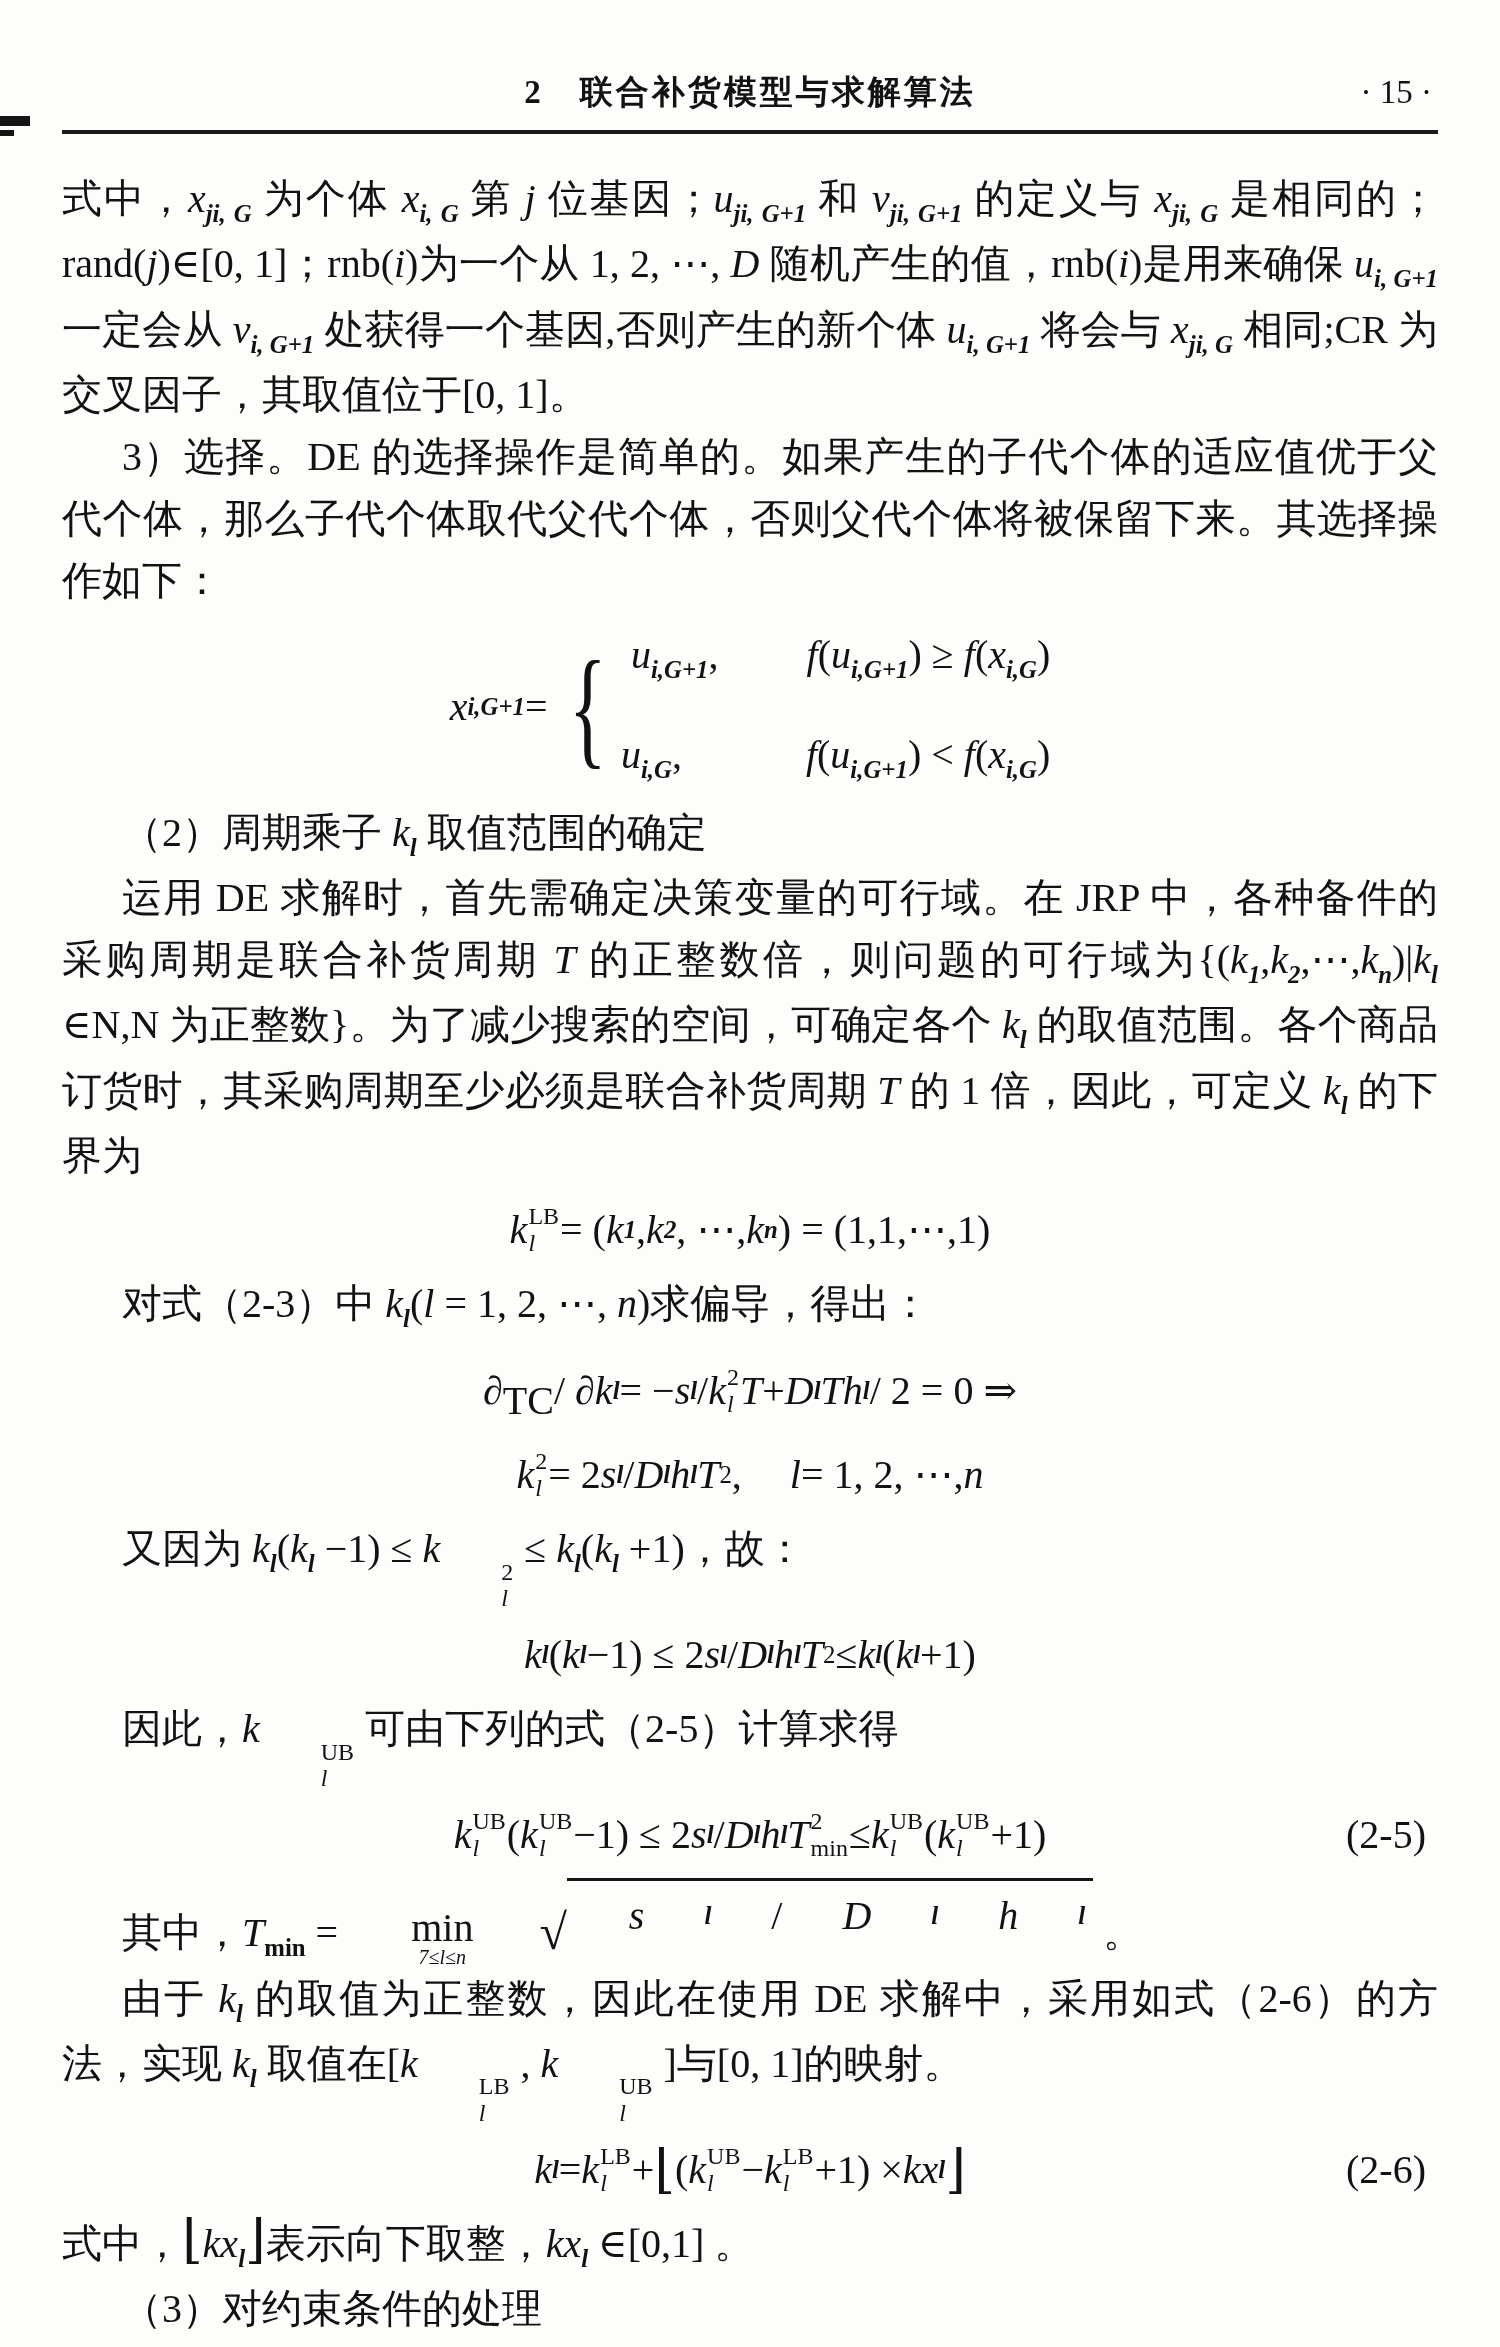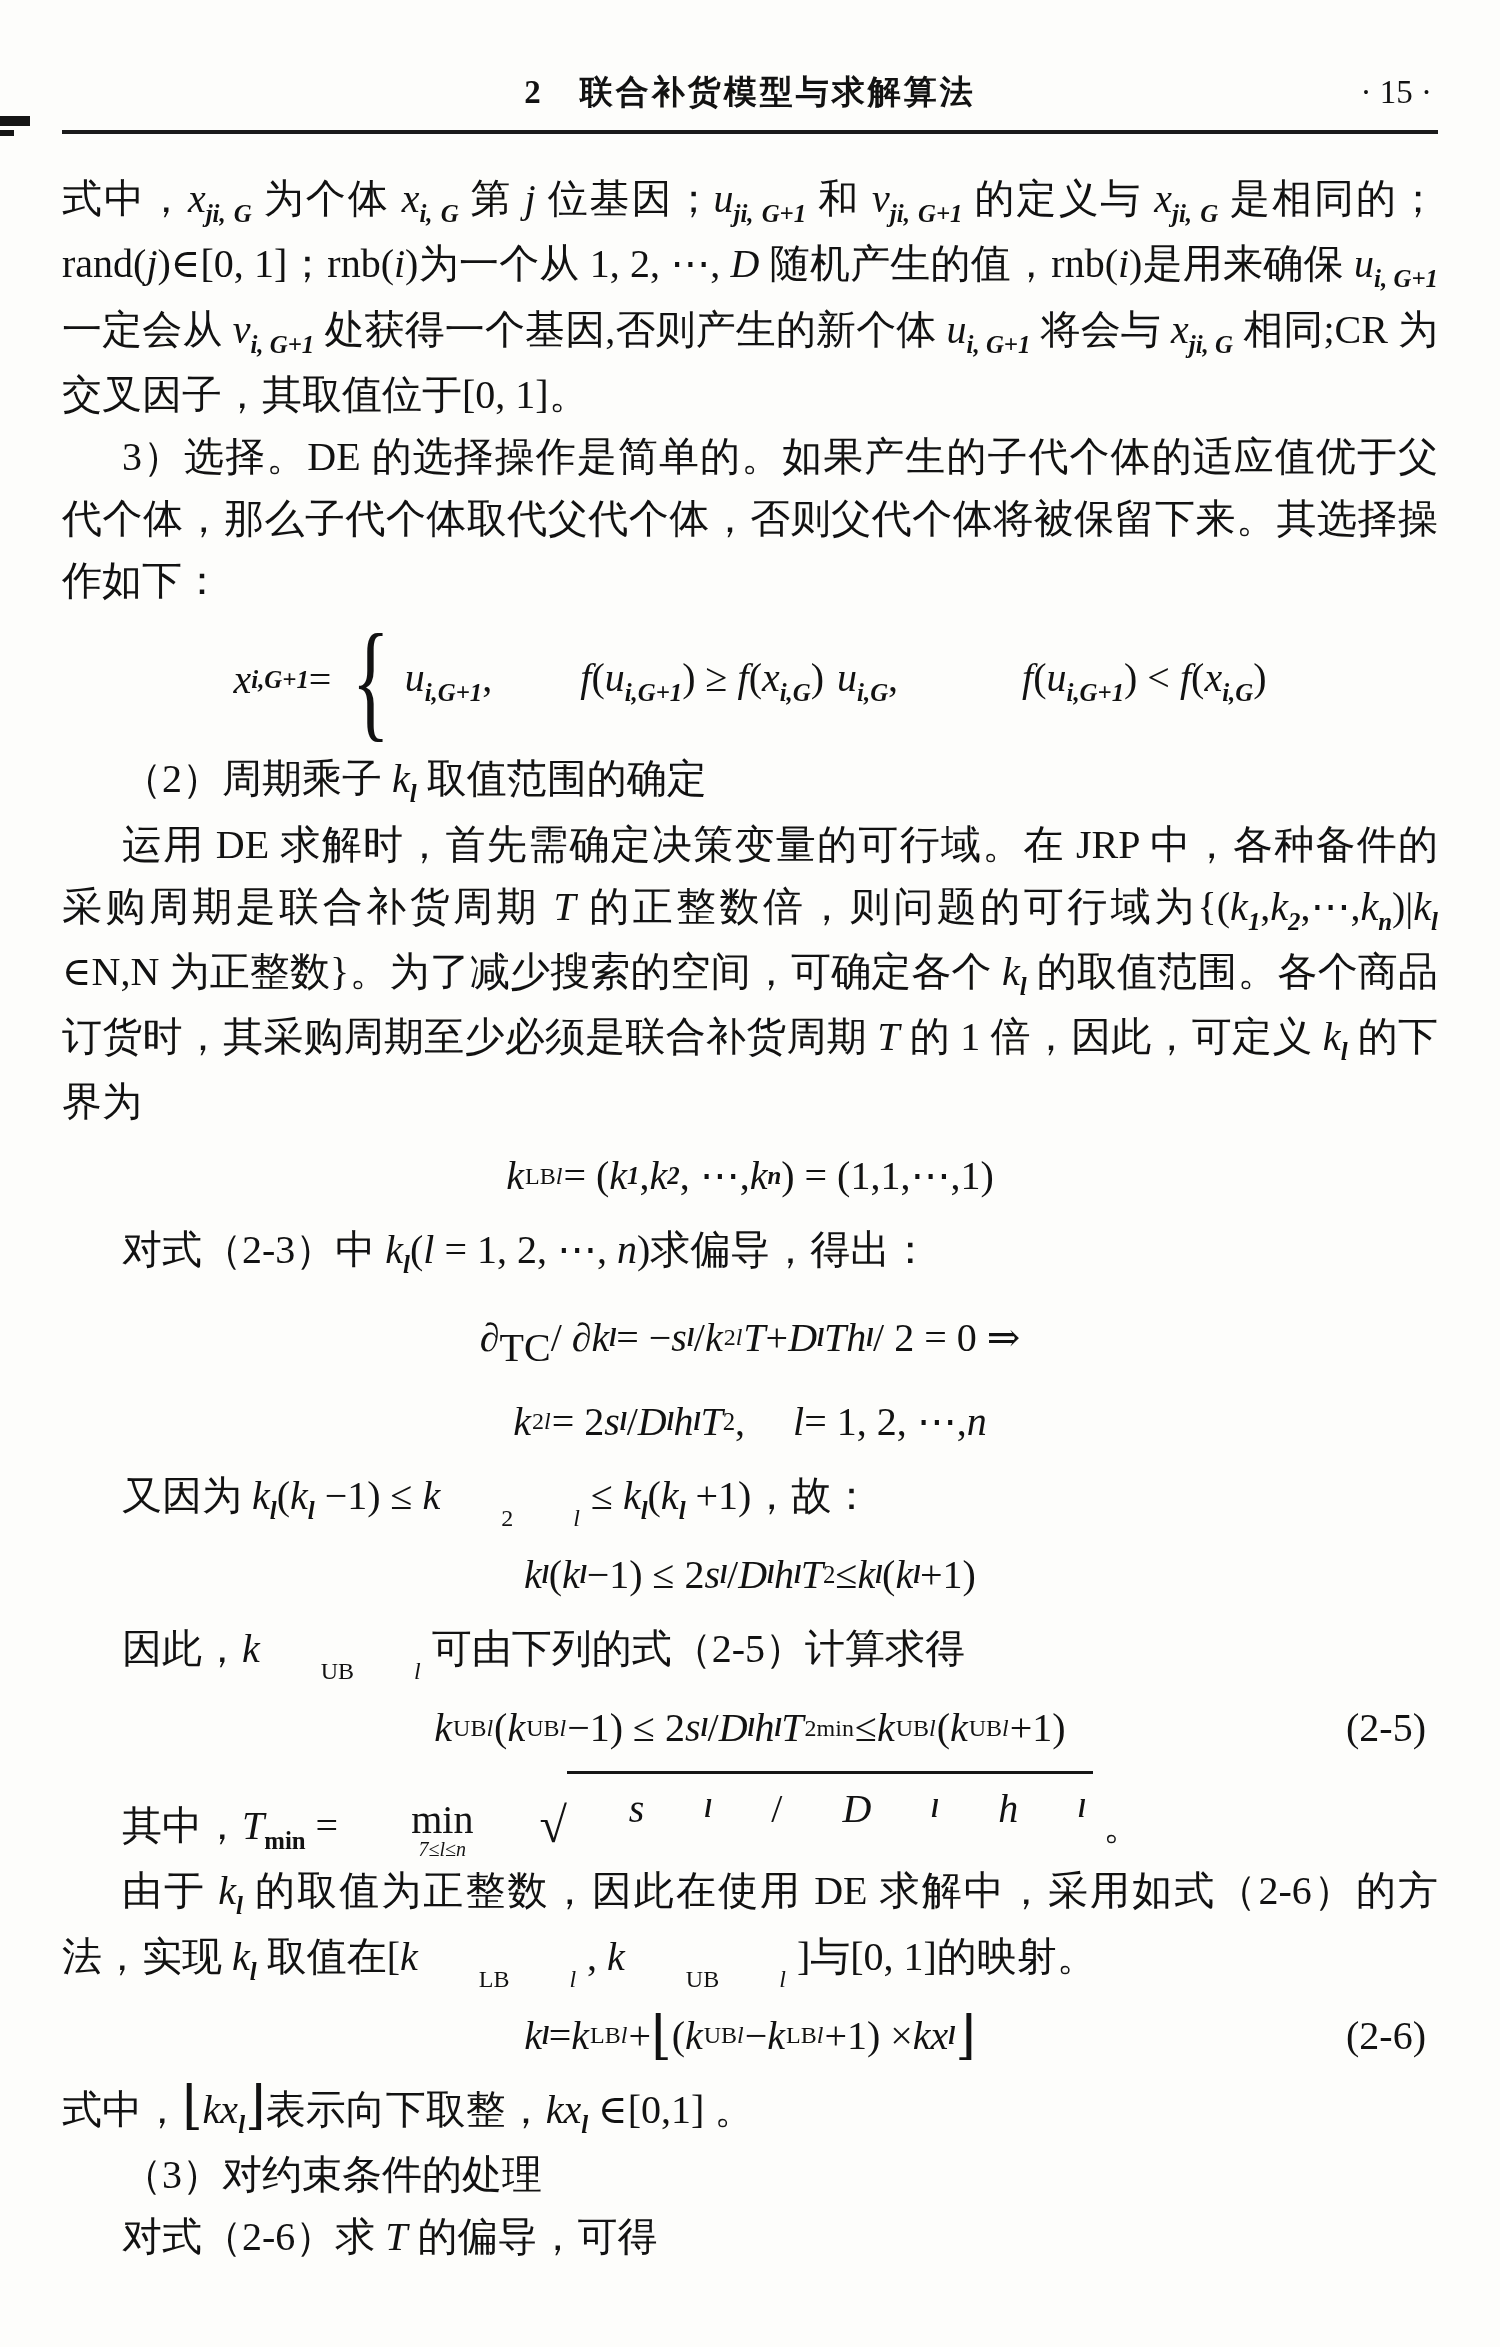--- a/index.html
+++ b/index.html
@@ -25,42 +25,42 @@
 
   .content{margin-top:34px;}
   .para{margin:0;text-align:justify;}
   .para.indent{text-indent:1.5em;}
 
   .mt{}
   .mi,.mi2{font-style:italic;}
   .mr{font-style:normal;margin-top:20px;}
   .msub{font-size:0.62em;vertical-align:-0.4em;font-weight:bold;}
   .msup{font-size:0.62em;vertical-align:0.55em;}
-  .mss{display:inline-flex;flex-direction:row;align-items:flex-start;
+  .mss{display:inline-flex;flex-direction:column;align-items:flex-start;
        font-size:0.6em;line-height:1.12;vertical-align:-0.72em;margin:0 1px;}
   .mss .ssup{font-style:normal;}
   .mss .ssub{}
   .munder{display:inline-flex;flex-direction:column;align-items:center;line-height:1;
           vertical-align:middle;margin:0 3px;}
   .munder .umain{font-style:normal;}
   .munder .ulim{font-size:0.5em;font-style:italic;margin-top:-1px;}
   .msqrt{display:inline-flex;align-items:flex-end;margin-left:3px;}
   .msqrt .rad{font-size:1.25em;line-height:0.72;transform:translateY(3px);}
   .msqrt .sqbody{border-top:3px solid #161616;padding:4px 8px 0 2px;
                  display:inline-flex;align-items:center;white-space:nowrap;}
   .mbig{font-size:1.32em;line-height:0.9;}
   .msp{display:inline-block;}
 
   .eq{position:relative;text-align:center;margin:12px 0;}
   .eqbody{display:inline-flex;align-items:center;white-space:nowrap;}
   .eqnum{position:absolute;right:12px;top:50%;transform:translateY(-50%);}
 
   .brace{font-size:3.3em;font-weight:200;transform:scaleX(0.6);line-height:0.85;
          margin:0 2px 0 8px;}
-  .rows{display:inline-flex;gap:13px;text-align:center;}
+  .rows{display:inline-flex;flex-direction:column;gap:35px;text-align:right;}
   .crow{white-space:nowrap;}
 </style>
 </head>
 <body>
 
 <div class="page">
   <div class="smudge s1"></div>
   <div class="smudge s2"></div>
 
   <div class="header">

